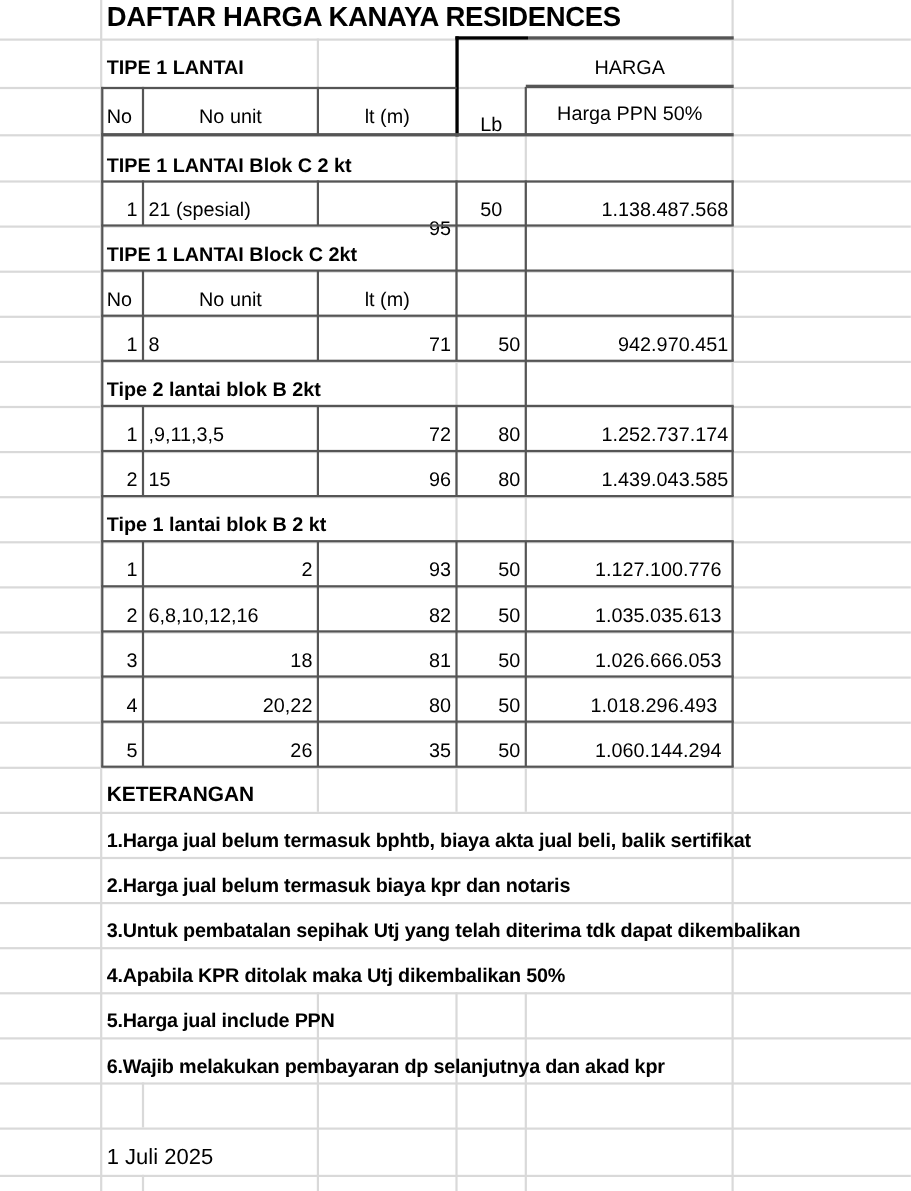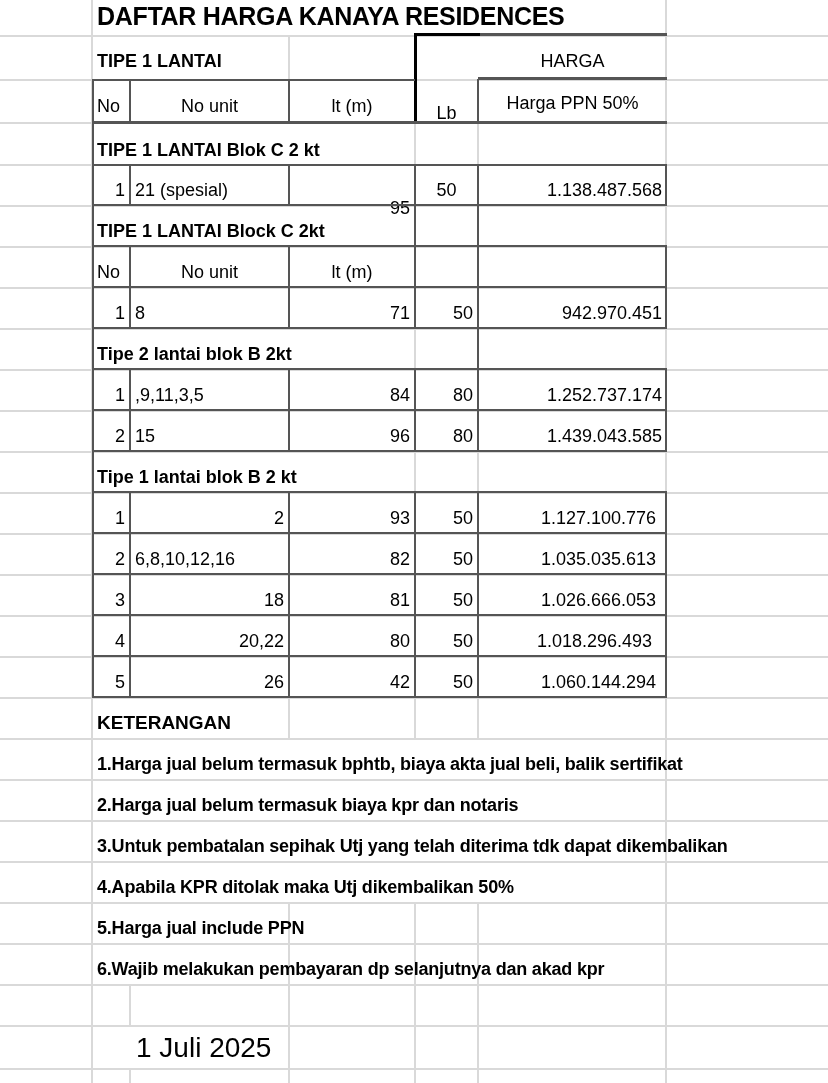--- a/index.html
+++ b/index.html
@@ -9,21 +9,21 @@
   .hl { position: absolute; left: 0; width: 828px; height: 2px; background: #d9d9d9; }
   .vl { position: absolute; top: 0; width: 2px; height: 1083px; background: #d9d9d9; }
   .cell { position: absolute; box-sizing: border-box; display: flex; align-items: flex-end;
           padding: 0 5px 4px 5px; font-size: 18px; white-space: nowrap; overflow: visible; }
   .bold { font-weight: bold; }
   .right { justify-content: flex-end; }
   .center { justify-content: center; }
   .b { position: absolute; background: #555; }
   .bk { position: absolute; background: #000; }
   .title { font-size: 25px; font-weight: bold; letter-spacing: -0.3px; }
-  .date { font-size: 28px; margin-left: 39px; }
+  .date { font-size: 20px; }
   .note { font-size: 18px; letter-spacing: -0.2px; font-weight: bold; }
 </style>
 </head>
 <body>
 
 <div class="grid">
   <div class="hl" style="top:35px"></div>
   <div class="hl" style="top:79px"></div>
   <div class="hl" style="top:122px"></div>
   <div class="hl" style="top:164px"></div>
@@ -107,21 +107,21 @@
   <div class="cell" style="left:130px;top:287px;width:159px;height:41px">8</div>
   <div class="cell right" style="left:289px;top:287px;width:126px;height:41px">71</div>
   <div class="cell right" style="left:415px;top:287px;width:63px;height:41px">50</div>
   <div class="cell right" style="left:478px;top:287px;width:189px;height:41px">942.970.451</div>
 </div>
 
 <div class="cell bold" style="left:92px;top:328px;width:380px;height:41px">Tipe 2 lantai blok B 2kt</div>
 <div>
   <div class="cell right" style="left:92px;top:369px;width:38px;height:41px">1</div>
   <div class="cell" style="left:130px;top:369px;width:174px;height:41px">,9,11,3,5</div>
-  <div class="cell right" style="left:289px;top:369px;width:126px;height:41px">84</div>
+  <div class="cell right" style="left:289px;top:369px;width:126px;height:41px">72</div>
   <div class="cell right" style="left:415px;top:369px;width:63px;height:41px">80</div>
   <div class="cell right" style="left:478px;top:369px;width:189px;height:41px">1.252.737.174</div>
 </div>
 <div>
   <div class="cell right" style="left:92px;top:410px;width:38px;height:41px">2</div>
   <div class="cell" style="left:130px;top:410px;width:159px;height:41px">15</div>
   <div class="cell right" style="left:289px;top:410px;width:126px;height:41px">96</div>
   <div class="cell right" style="left:415px;top:410px;width:63px;height:41px">80</div>
   <div class="cell right" style="left:478px;top:410px;width:189px;height:41px">1.439.043.585</div>
 </div>
@@ -151,21 +151,21 @@
 <div>
   <div class="cell right" style="left:92px;top:615px;width:38px;height:41px">4</div>
   <div class="cell right" style="left:130px;top:615px;width:159px;height:41px">20,22</div>
   <div class="cell right" style="left:289px;top:615px;width:126px;height:41px">80</div>
   <div class="cell right" style="left:415px;top:615px;width:63px;height:41px">50</div>
   <div class="cell right" style="left:478px;top:615px;width:185px;height:41px;padding-right:11px">1.018.296.493</div>
 </div>
 <div>
   <div class="cell right" style="left:92px;top:656px;width:38px;height:41px">5</div>
   <div class="cell right" style="left:130px;top:656px;width:159px;height:41px">26</div>
-  <div class="cell right" style="left:289px;top:656px;width:126px;height:41px">42</div>
+  <div class="cell right" style="left:289px;top:656px;width:126px;height:41px">35</div>
   <div class="cell right" style="left:415px;top:656px;width:63px;height:41px">50</div>
   <div class="cell right" style="left:478px;top:656px;width:189px;height:41px;padding-right:11px">1.060.144.294</div>
 </div>
 
 <div class="b" style="left:92px;top:123px;width:2px;height:574px"></div>
 
 <div class="b" style="left:665px;top:164px;width:2px;height:41px"></div>
 <div class="b" style="left:665px;top:246px;width:2px;height:82px"></div>
 <div class="b" style="left:665px;top:369px;width:2px;height:82px"></div>
 <div class="b" style="left:665px;top:492px;width:2px;height:205px"></div>

